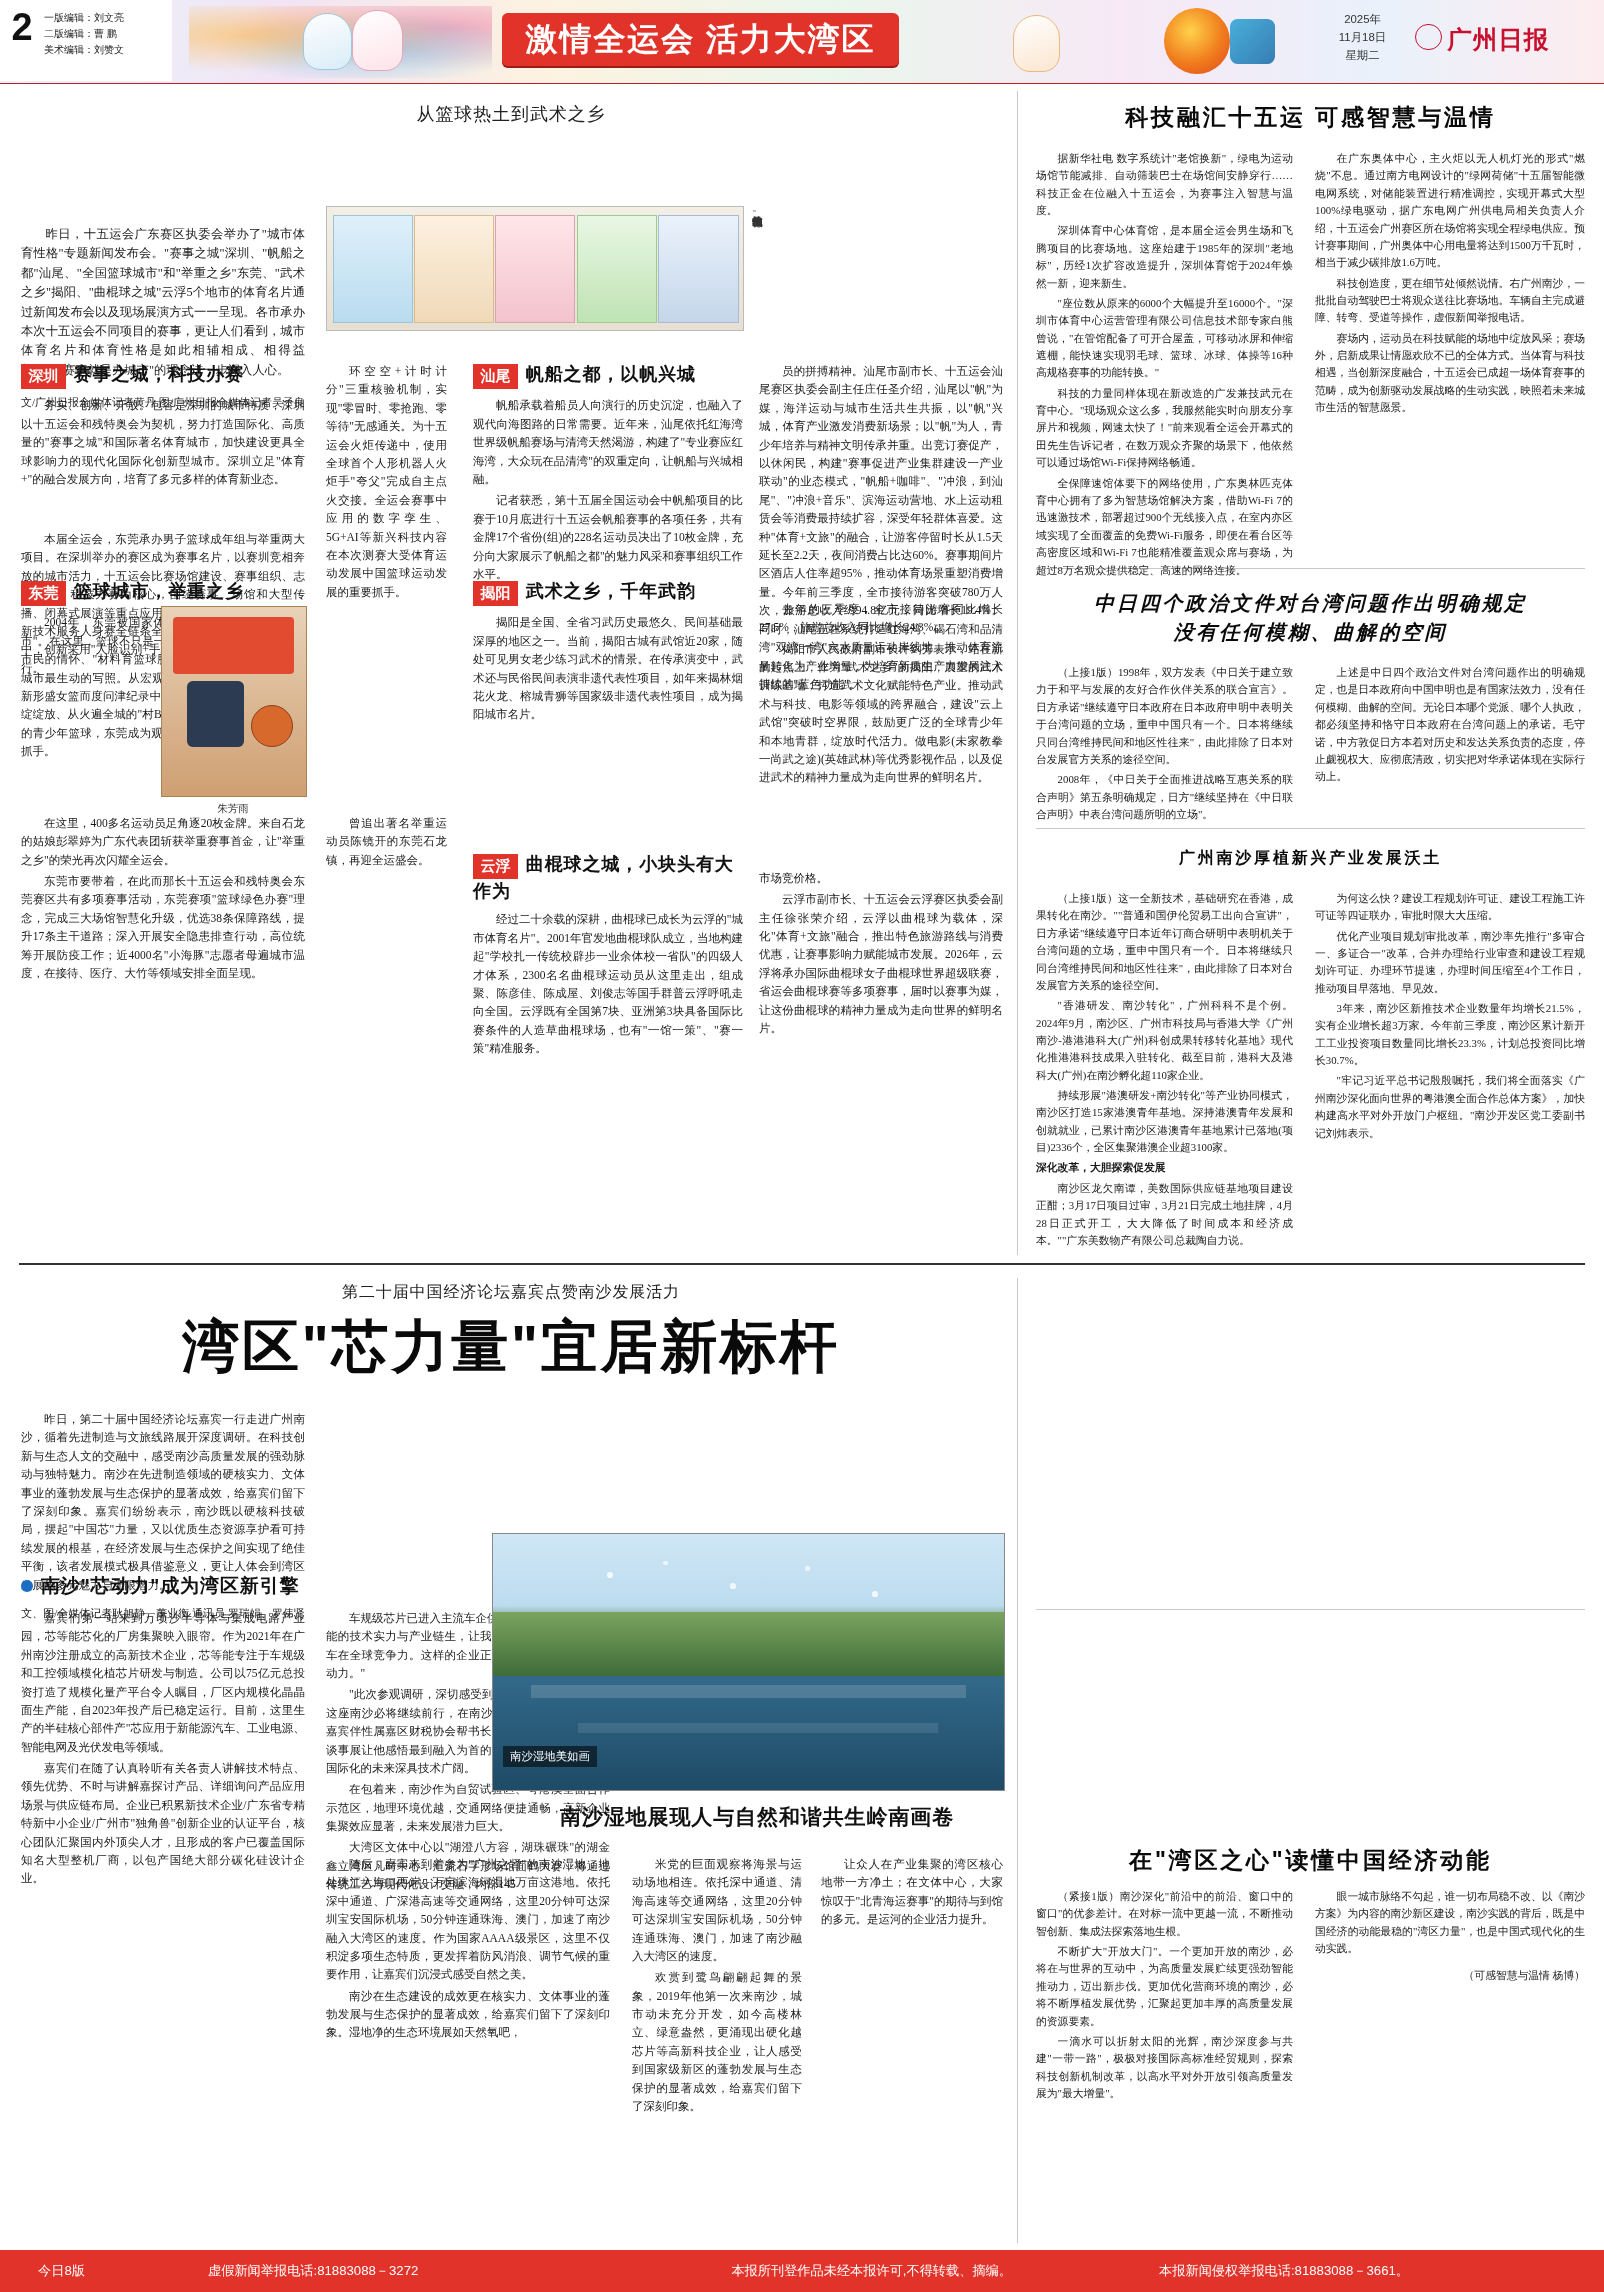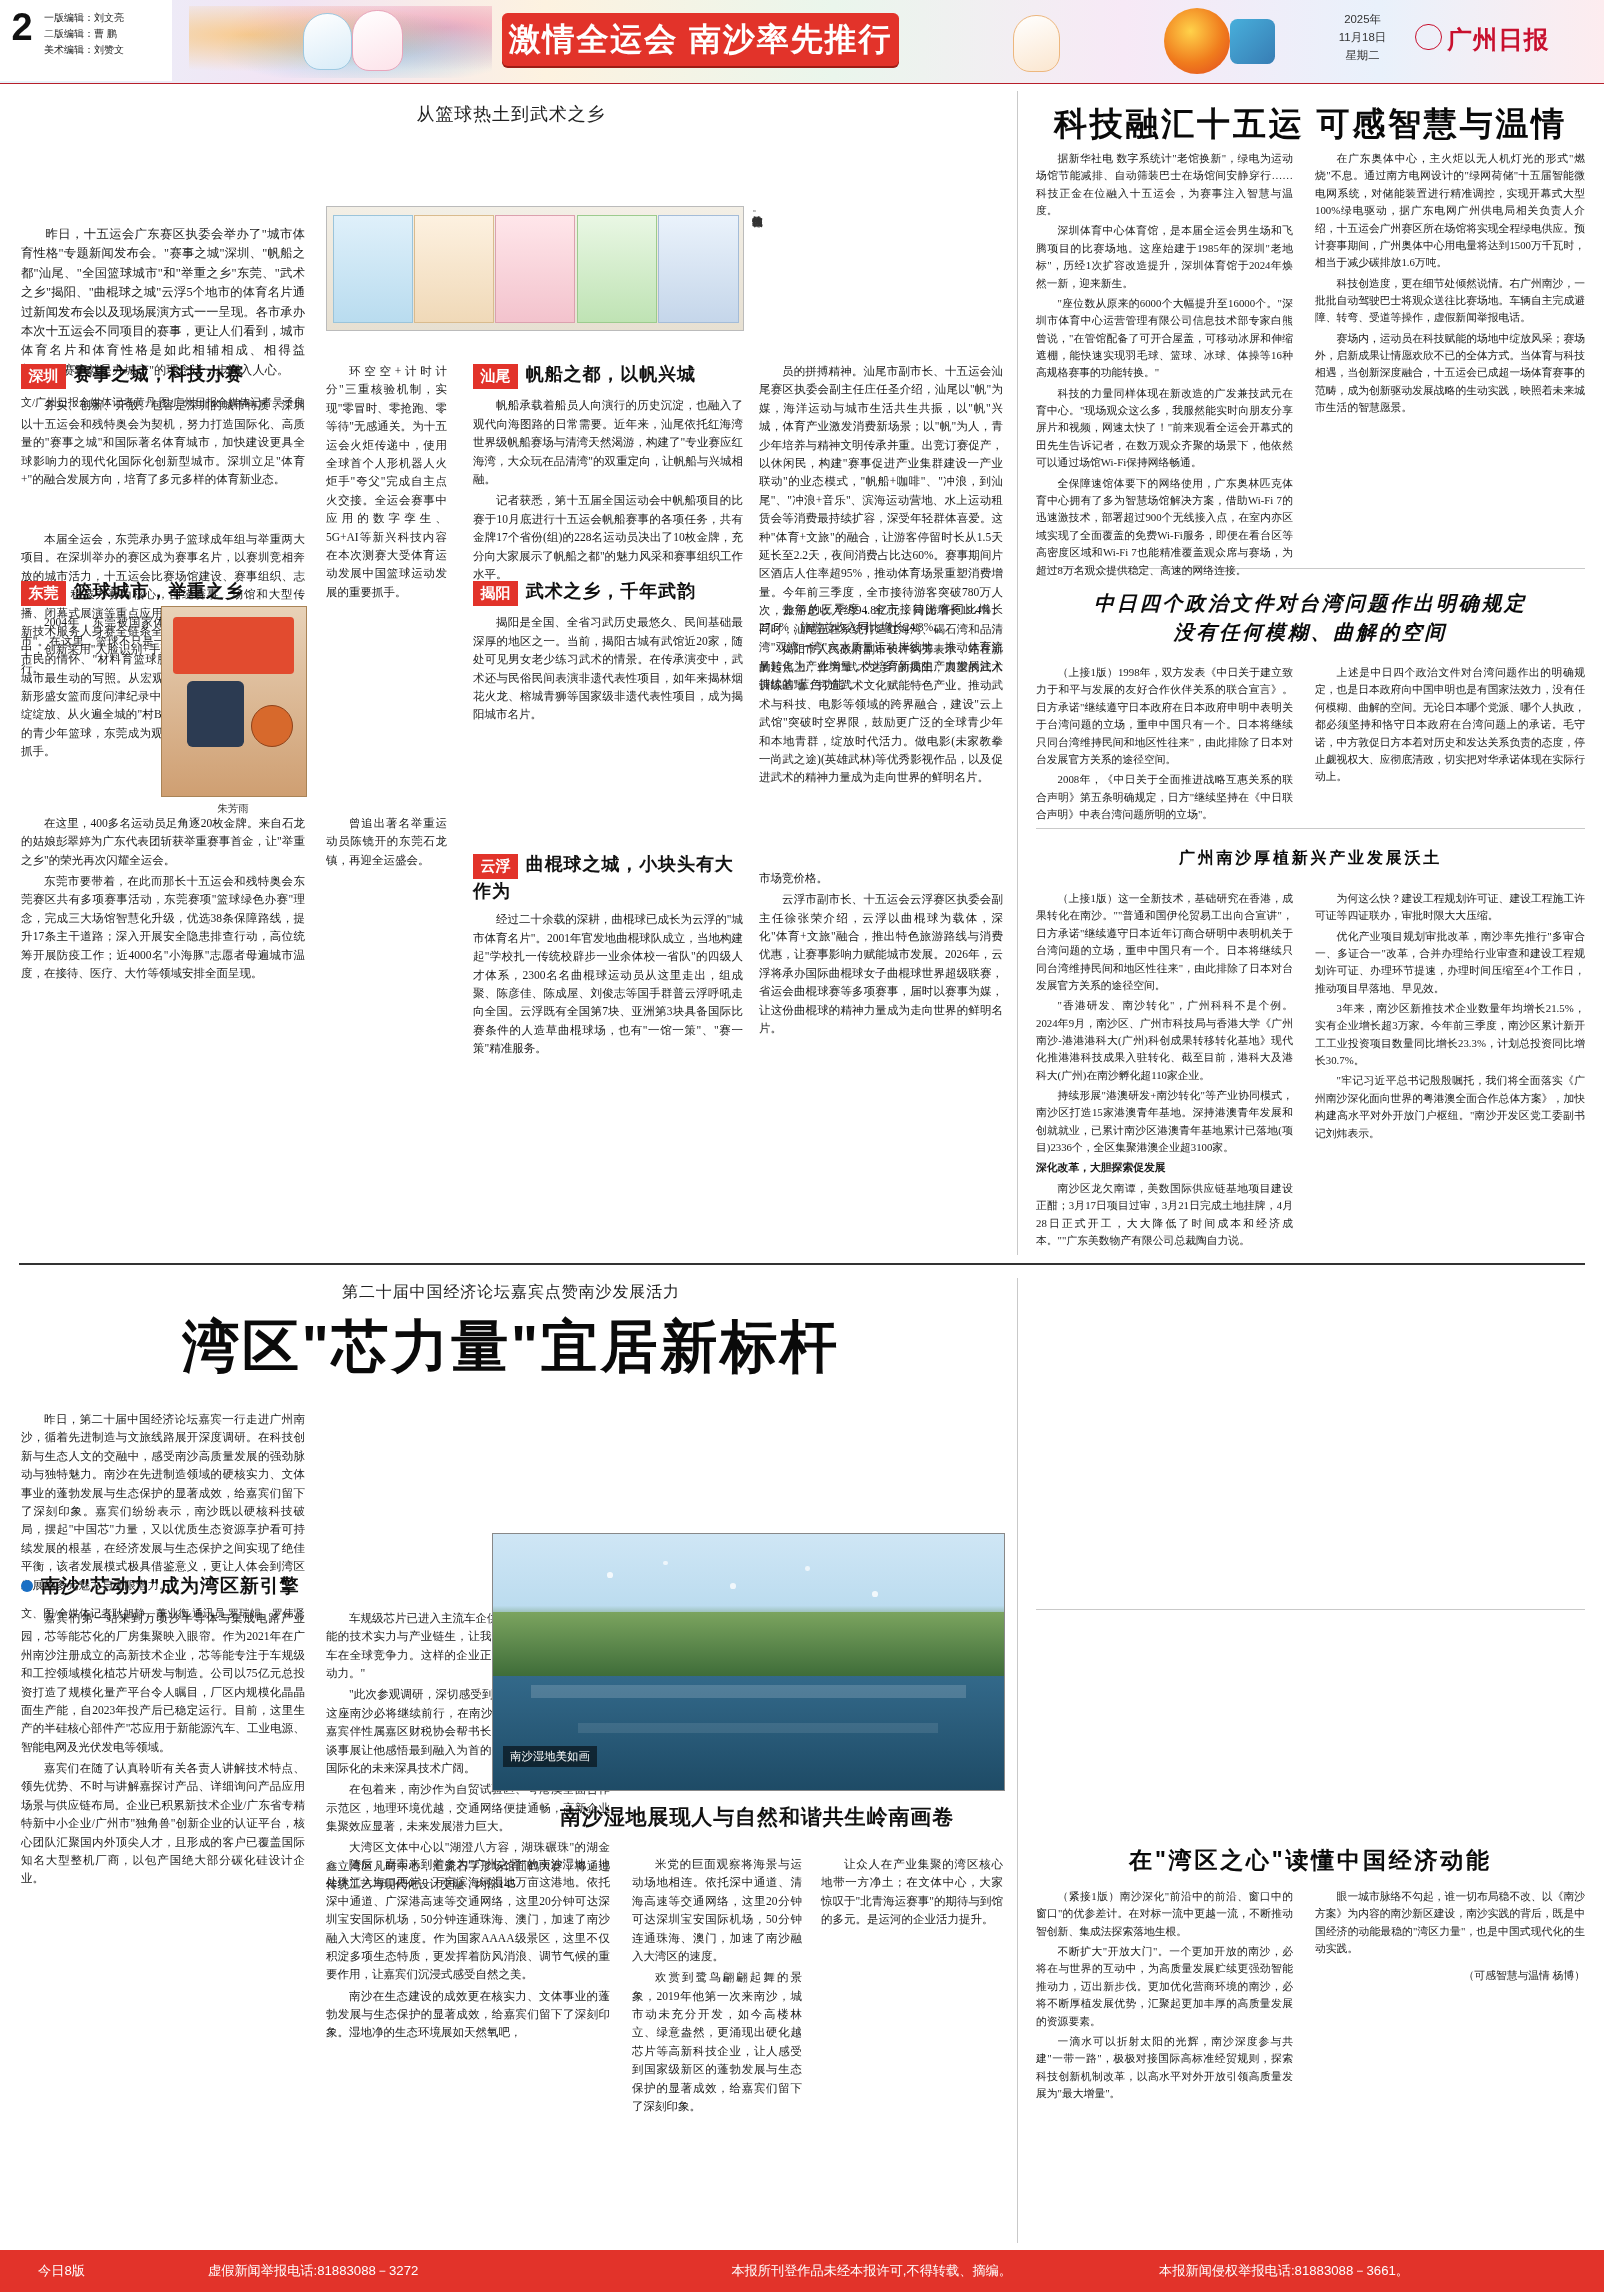--- a/index.html
+++ b/index.html
@@ -72,21 +72,21 @@
     <div class="mascot m3"></div>
     <div class="mh-left">
       <div class="pagenum">2</div>
       <div class="editors">
         <div>一版编辑：刘文亮</div>
         <div>二版编辑：曹  鹏</div>
         <div>美术编辑：刘赞文</div>
       </div>
     </div>
     <div class="mh-title">
-      <span>激情全运会 南沙率先推行</span>
+      <span>激情全运会 活力大湾区</span>
     </div>
     <div class="emblem"></div>
     <div class="emblem2"></div>
     <div class="mh-date">
       <div>2025年</div>
       <div>11月18日</div>
       <div>星期二</div>
     </div>
     <div class="mh-brand">
       <span class="circ"></span><span>广州日报</span>
@@ -191,21 +191,21 @@
   <div class="hl small" style="position:absolute;left:759px;top:600px;width:244px;">
     <p>去年的三季度，全市接待游客同比增长27.5%，旅游总收入同比增长24.3%。</p>
     <p>揭阳市人民政府副市长许剑芳表示，站在新的起点上，作为"武术之乡"的揭阳，展望的武术训练基地，打造武术文化赋能特色产业。推动武术与科技、电影等领域的跨界融合，建设"云上武馆"突破时空界限，鼓励更广泛的全球青少年和本地青群，绽放时代活力。做电影(未家教拳一尚武之途)(英雄武林)等优秀影视作品，以及促进武术的精神力量成为走向世界的鲜明名片。</p>
   </div>
   <div class="hl small" style="position:absolute;left:759px;top:869px;width:244px;">
     <p style="text-indent:0;">市场竞价格。</p>
     <p>云浮市副市长、十五运会云浮赛区执委会副主任徐张荣介绍，云浮以曲棍球为载体，深化"体育+文旅"融合，推出特色旅游路线与消费优惠，让赛事影响力赋能城市发展。2026年，云浮将承办国际曲棍球女子曲棍球世界超级联赛，省运会曲棍球赛等多项赛事，届时以赛事为媒，让这份曲棍球的精神力量成为走向世界的鲜明名片。</p>
   </div>
 
   <div style="position:absolute;left:1036px;top:102px;width:549px;">
-    <div class="bigtitle" style="font-size:33px;text-align:center;line-height:1.35;">科技融汇十五运  可感智慧与温情</div>
+    <div class="bigtitle" style="font-size:23px;text-align:center;line-height:1.35;">科技融汇十五运  可感智慧与温情</div>
   </div>
   <div class="hl tiny" style="position:absolute;left:1036px;top:150px;width:257px;">
     <p>据新华社电 数字系统计"老馆换新"，绿电为运动场馆节能减排、自动筛装巴士在场馆间安静穿行……科技正金在位融入十五运会，为赛事注入智慧与温度。</p>
     <p>深圳体育中心体育馆，是本届全运会男生场和飞腾项目的比赛场地。这座始建于1985年的深圳"老地标"，历经1次扩容改造提升，深圳体育馆于2024年焕然一新，迎来新生。</p>
     <p>"座位数从原来的6000个大幅提升至16000个。"深圳市体育中心运营管理有限公司信息技术部专家白熊曾说，"在管馆配备了可开合屋盖，可移动冰屏和伸缩遮棚，能快速实现羽毛球、篮球、冰球、体操等16种高规格赛事的功能转换。"</p>
     <p>科技的力量同样体现在新改造的广发兼技武元在育中心。"现场观众这么多，我服然能实时向朋友分享屏片和视频，网速太快了！"前来观看全运会开幕式的田先生告诉记者，在数万观众齐聚的场景下，他依然可以通过场馆Wi-Fi保持网络畅通。</p>
     <p>全保障速馆体要下的网络使用，广东奥林匹克体育中心拥有了多为智慧场馆解决方案，借助Wi-Fi 7的迅速激技术，部署超过900个无线接入点，在室内亦区域实现了全面覆盖的免费Wi-Fi服务，即便在看台区等高密度区域和Wi-Fi 7也能精准覆盖观众席与赛场，为超过8万名观众提供稳定、高速的网络连接。</p>
   </div>
   <div class="hl tiny" style="position:absolute;left:1315px;top:150px;width:270px;">
     <p>在广东奥体中心，主火炬以无人机灯光的形式"燃烧"不息。通过南方电网设计的"绿网荷储"十五届智能微电网系统，对储能装置进行精准调控，实现开幕式大型100%绿电驱动，据广东电网广州供电局相关负责人介绍，十五运会广州赛区所在场馆将实现全程绿电供应。预计赛事期间，广州奥体中心用电量将达到1500万千瓦时，相当于减少碳排放1.6万吨。</p>

